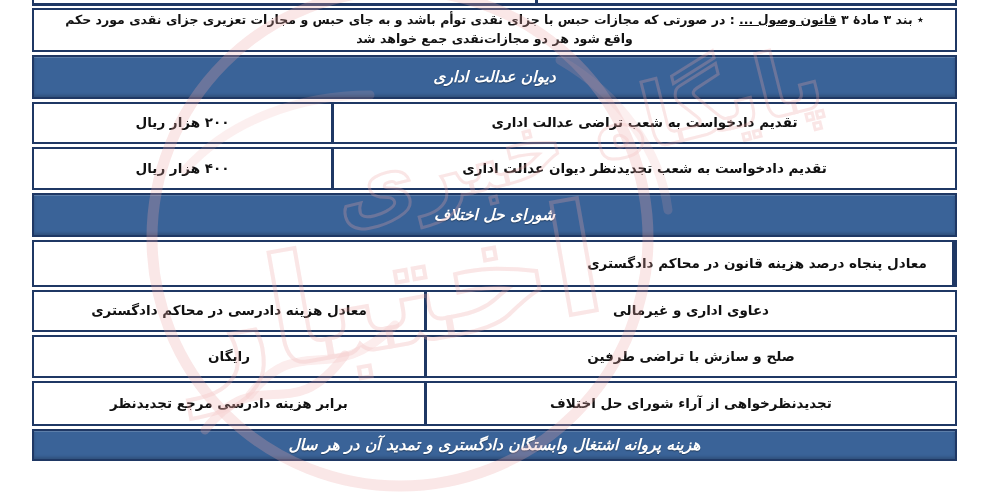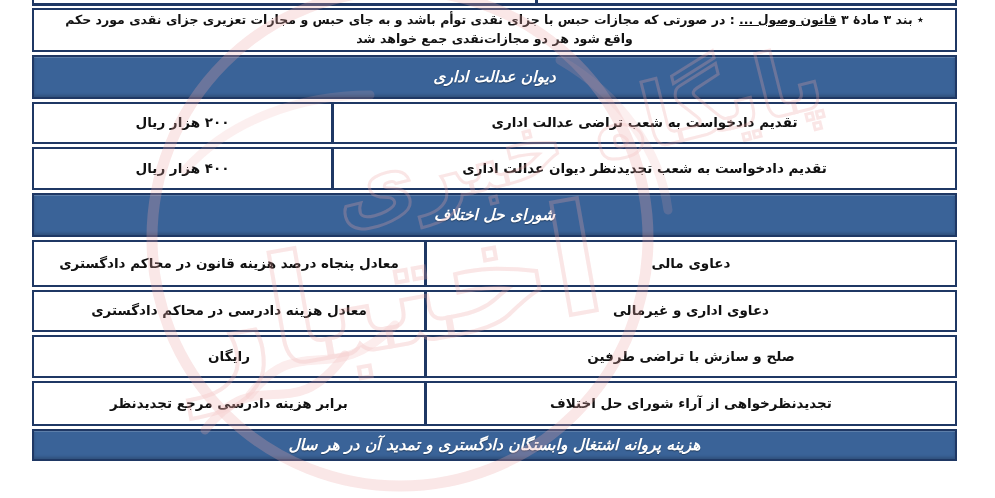--- a/index.html
+++ b/index.html
@@ -82,21 +82,20 @@
       <div class="cell fee w300">۴۰۰ هزار ریال</div>
     </div>
 
     <div class="gap3"></div>
 
     <div class="band">شورای حل اختلاف</div>
 
     <div class="gap3"></div>
 
     <div class="row h51">
-      <div class="cell item">دعاوی مالی</div>
       <div class="cell fee w393">معادل پنجاه درصد هزینه قانون در محاکم دادگستری</div>
     </div>
 
     <div class="gap3"></div>
 
     <div class="row h46">
       <div class="cell item">دعاوی اداری و غیرمالی</div>
       <div class="cell fee w393">معادل هزینه دادرسی در محاکم دادگستری</div>
     </div>
 

